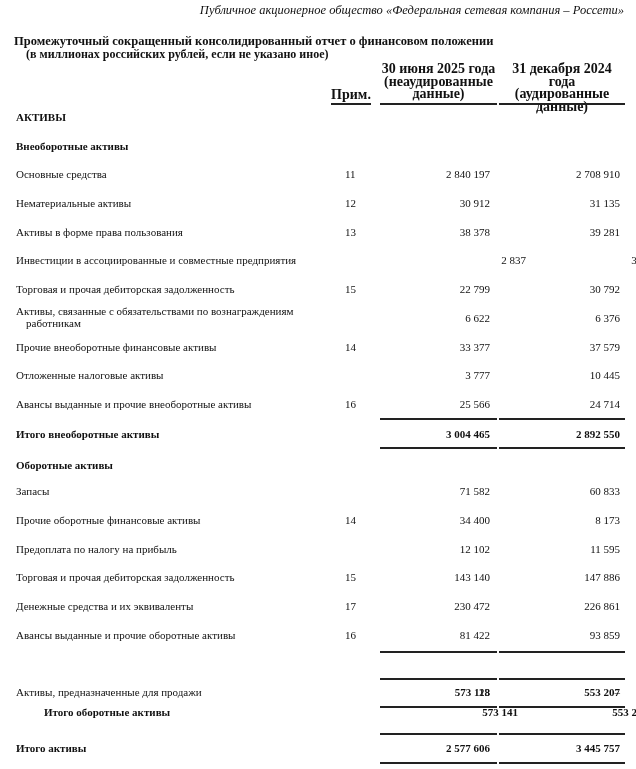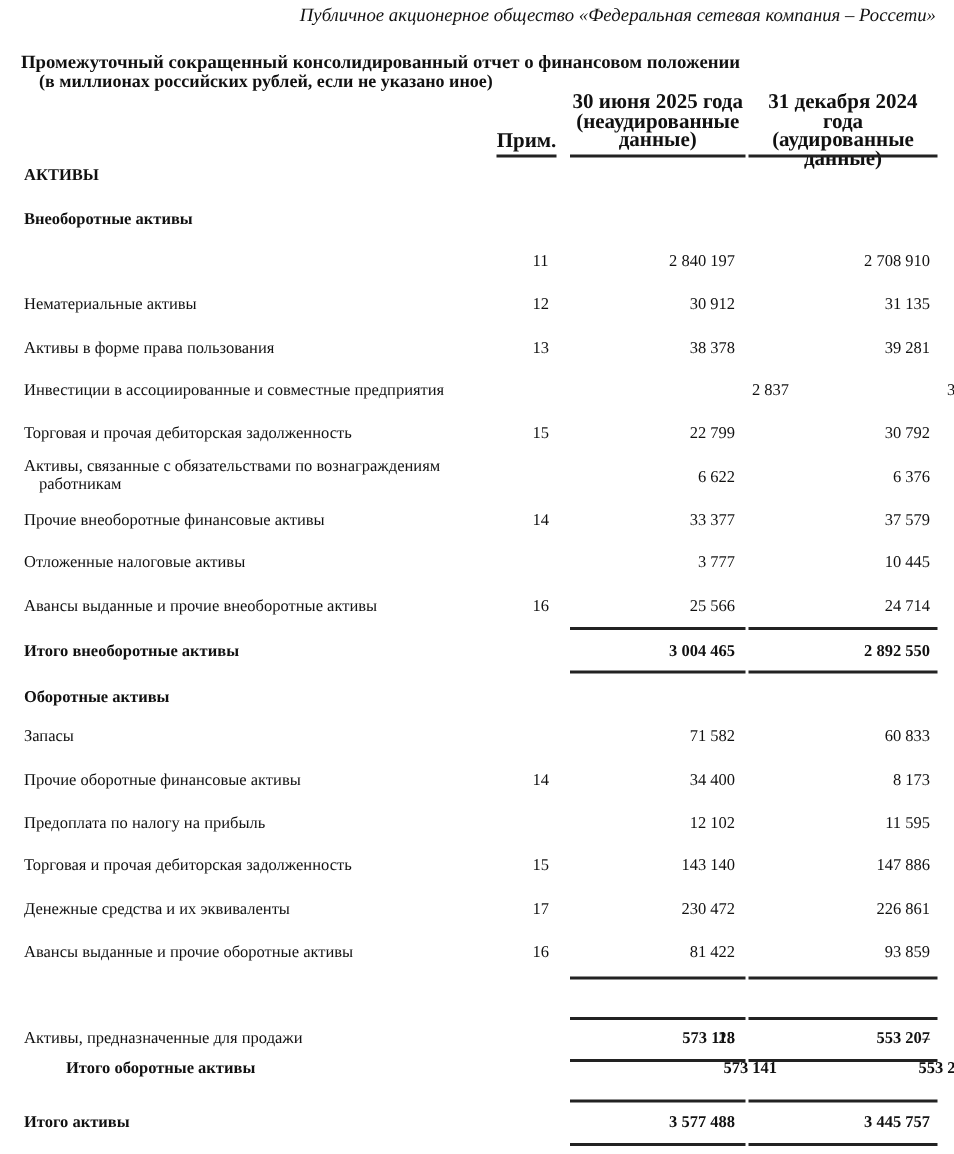--- a/index.html
+++ b/index.html
@@ -9,21 +9,21 @@
   .title { position: absolute; left: 14px; top: 34px; font-weight: bold; font-size: 12.5px; line-height: 14px; }
   .subtitle { position: absolute; left: 26px; top: 47px; font-weight: bold; font-size: 12px; line-height: 14px; }
   .col-head { position: absolute; font-weight: bold; font-size: 14px; text-align: center; line-height: 12.5px; }
   .col-head.c1 { left: 380px; width: 117px; top: 63px; }
   .col-head.c2 { left: 499px; width: 126px; top: 63px; }
   .col-head.note { left: 330px; width: 42px; top: 89px; }
   .hline { position: absolute; height: 1.5px; background: #222; }
   .row { position: absolute; left: 0; width: 636px; height: 16px; }
   .row .label { position: absolute; left: 16px; top: 0; font-size: 11px; line-height: 12px; width: 320px; }
   .row .label .cont { display: block; padding-left: 10px; }
-  .row .note { position: absolute; left: 355px; width: 20px; top: 0; }
+  .row .note { position: absolute; left: 345px; width: 20px; top: 0; }
   .row .v1 { position: absolute; right: 146px; top: 0; text-align: right; white-space: nowrap; }
   .row .v2 { position: absolute; right: 16px; top: 0; text-align: right; white-space: nowrap; }
   .row.bold .label, .row.bold .v1, .row.bold .v2 { font-weight: bold; }
   .section { position: absolute; left: 16px; font-weight: bold; font-size: 11px; }
 </style>
 </head>
 <body>
 
 <div class="company">Публичное акционерное общество «Федеральная сетевая компания – Россети»</div>
 <div class="title">Промежуточный сокращенный консолидированный отчет о финансовом положении</div>
@@ -43,20 +43,21 @@
 
 <div class="hline" style="left:331px;width:40px;top:103px;"></div>
 <div class="hline" style="left:380px;width:117px;top:103px;"></div>
 <div class="hline" style="left:499px;width:126px;top:103px;"></div>
 
 <div class="section" style="top:111px;">АКТИВЫ</div>
 <div class="section" style="top:140px;">Внеоборотные активы</div>
 
 <div id="noncurrent">
     <div class="row" style="top: 168px;">
+      <span class="label"><span>Основные средства</span></span>
       <span class="note">11</span>
       <span class="v1">2 840 197</span>
       <span class="v2">2 708 910</span>
     </div>
     <div class="row" style="top: 197px;">
       <span class="label"><span>Нематериальные активы</span></span>
       <span class="note">12</span>
       <span class="v1">30 912</span>
       <span class="v2">31 135</span>
     </div>
@@ -181,18 +182,18 @@
   <span class="label">Итого оборотные активы</span>
   <span class="v1">573 141</span>
   <span class="v2">553 207</span>
 </div>
 
 <div class="hline" style="left:380px;width:117px;top:733px;"></div>
 <div class="hline" style="left:499px;width:126px;top:733px;"></div>
 
 <div class="row bold" style="top:742px;">
   <span class="label">Итого активы</span>
-  <span class="v1">3 577 488</span>
+  <span class="v1">2 577 606</span>
   <span class="v2">3 445 757</span>
 </div>
 
 <div class="hline" style="left:380px;width:117px;top:762px;"></div>
 <div class="hline" style="left:499px;width:126px;top:762px;"></div>
 
 </body></html>

